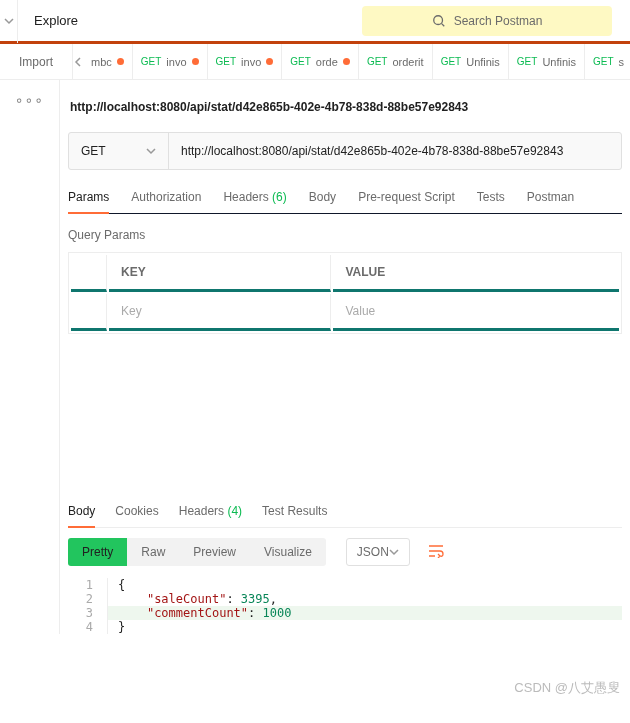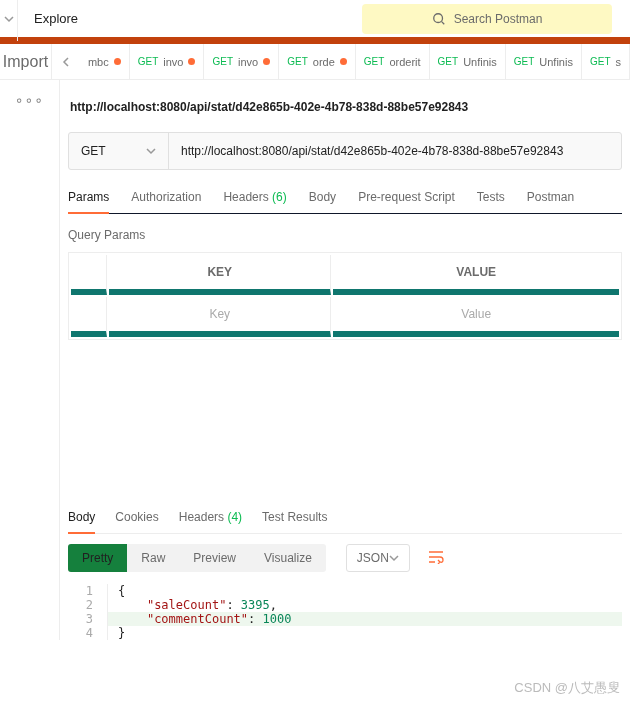--- a/index.html
+++ b/index.html
@@ -1,56 +1,56 @@
 <!DOCTYPE html>
 <html><head>
 <meta charset="utf-8">
 <style>
 * { box-sizing: border-box; margin: 0; padding: 0; }
 body { font-family: -apple-system, BlinkMacSystemFont, "Segoe UI", sans-serif; font-size: 12px; color: #212121; width: 630px; height: 723px; overflow: hidden; background: #fff; }
-.topbar { display: flex; align-items: center; height: 44px; border-bottom: 7px solid #c2410c; }
+.topbar { display: flex; align-items: center; height: 44px; border-bottom: 3px solid #c2410c; }
 .chev-btn { width: 18px; height: 44px; display: flex; align-items: center; justify-content: center; color: #999; border-right: 1px solid #ededed; }
 .explore { font-size: 13px; color: #212121; padding: 0 16px; }
 .search-box { margin-left: auto; margin-right: 18px; width: 250px; height: 30px; background: #fef9c3; border-radius: 4px; display: flex; align-items: center; justify-content: center; gap: 8px; color: #6b6b6b; }
 .search-box svg { width: 14px; height: 14px; }
 .row2 { display: flex; height: 36px; border-bottom: 1px solid #ededed; }
-.import-cell { width: 52px; display: flex; align-items: center; justify-content: center; font-size: 16px; color: #6b6b6b; border-right: 1px solid #ededed; }
+.import-cell { width: 73px; display: flex; align-items: center; justify-content: center; font-size: 12px; color: #6b6b6b; border-right: 1px solid #ededed; }
 .tabs-strip { flex: 1; display: flex; align-items: center; overflow: hidden; }
 .tab-nav { width: 28px; height: 100%; display: flex; align-items: center; justify-content: center; color: #999; }
 .tab { height: 100%; display: flex; align-items: center; padding: 0 8px; gap: 5px; border-right: 1px solid #ededed; white-space: nowrap; font-size: 11px; }
 .tab .method { color: #0cbb52; font-size: 10px; }
 .tab .name { color: #6b6b6b; }
 .dot { width: 7px; height: 7px; border-radius: 50%; background: #ff6c37; }
 .row3 { display: flex; }
 .left-rail { width: 60px; display: flex; flex-direction: column; align-items: center; padding-top: 12px; gap: 10px; border-right: 1px solid #ededed; }
 .more-dots { color: #888; font-size: 14px; letter-spacing: 1px; }
 .main { flex: 1; padding: 16px 8px 0 8px; min-width: 0; }
 .breadcrumb { font-size: 12px; font-weight: 600; color: #212121; margin: 4px 0 18px 2px; white-space: nowrap; overflow: hidden; text-overflow: ellipsis; }
 .url-row { display: flex; border: 1px solid #e0e0e0; border-radius: 3px; height: 38px; background: #f9f9f9; }
 .method-dd { width: 100px; display: flex; align-items: center; padding: 0 12px; border-right: 1px solid #e0e0e0; font-size: 12px; color: #212121; justify-content: space-between; }
 .url-input { flex: 1; display: flex; align-items: center; padding: 0 12px; font-size: 12px; color: #212121; white-space: nowrap; overflow: hidden; }
 .req-tabs { display: flex; gap: 22px; margin-top: 20px; font-size: 12px; border-bottom: 1px solid #0f172a; padding-bottom: 0; }
 .req-tab { color: #6b6b6b; padding-bottom: 8px; cursor: pointer; }
 .req-tab.active { color: #212121; border-bottom: 2px solid #ff6c37; margin-bottom: -1px; }
 .count-badge { color: #0cbb52; }
 .qp-label { font-size: 12px; color: #6b6b6b; margin: 14px 0 10px 0; }
 .params-table { width: 100%; border: 1px solid #ededed; }
-.params-table th, .params-table td { text-align: center; padding: 10px 12px; font-size: 12px; font-weight: normal; border-bottom: 6px solid #0f766e; }
+.params-table th, .params-table td { text-align: left; padding: 10px 12px; font-size: 12px; font-weight: normal; border-bottom: 3px solid #0f766e; }
 .params-table th { color: #6b6b6b; font-weight: 600; }
 .params-table td { color: #aaa; }
 .params-table .col1 { width: 36px; border-right: 1px solid #ededed; }
 .params-table .colk { border-right: 1px solid #ededed; }
 .gap { height: 170px; }
 .resp-tabs { display: flex; gap: 20px; font-size: 12px; border-bottom: 1px solid #ededed; }
 .resp-tab { color: #6b6b6b; padding-bottom: 8px; cursor: pointer; }
 .resp-tab.active { color: #212121; border-bottom: 2px solid #ff6c37; margin-bottom: -1px; }
 .body-toolbar { display: flex; align-items: center; gap: 6px; margin-top: 10px; }
 .view-group { display: flex; background: #f2f2f2; border-radius: 3px; overflow: hidden; }
 .view-btn { padding: 7px 14px; font-size: 12px; color: #6b6b6b; cursor: pointer; }
-.view-btn.active { background: #15803d; color: #212121; }
+.view-btn.active { background: #22c55e; color: #212121; }
 .fmt-dd { margin-left: 14px; display: flex; align-items: center; gap: 0; padding: 6px 10px; border: 1px solid #e0e0e0; border-radius: 3px; font-size: 12px; color: #6b6b6b; }
 .wrap-btn { margin-left: 8px; color: #ff6c37; padding: 4px; }
 .code-area { margin-top: 12px; font-family: Consolas, monospace; font-size: 12px; }
 .code-line { display: flex; }
 .gutter { width: 40px; text-align: right; padding-right: 14px; color: #aaa; border-right: 1px solid #ededed; }
 .code { padding-left: 10px; white-space: pre; }
 .code .key { color: #a31515; }
 .code .num { color: #098658; }
 .code-line.hl .code { background: #eef7ee; flex: 1; }
 .watermark { position: absolute; bottom: 26px; right: 10px; color: #bbb; font-size: 13px; }

